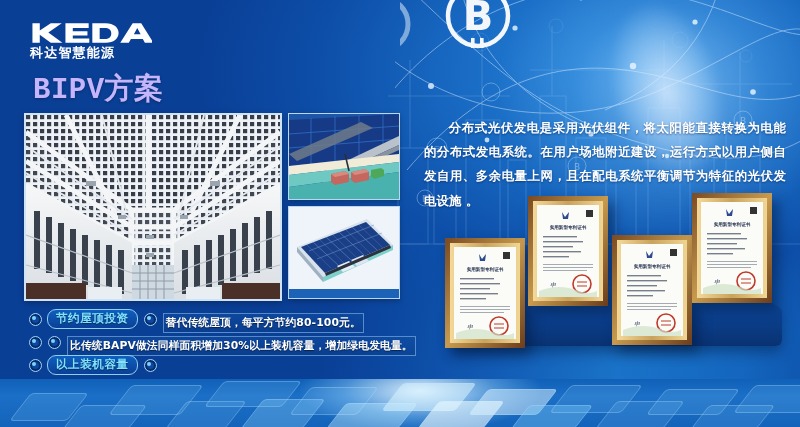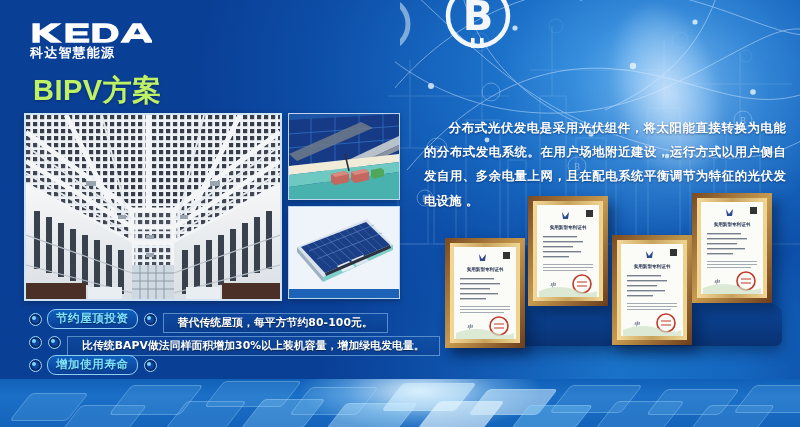--- a/index.html
+++ b/index.html
@@ -50,23 +50,23 @@
   .logo-mark{height:22px;display:block;}
   .logo-cn{
     color:#ffffff;font-size:13px;font-weight:700;letter-spacing:1.2px;
     margin-top:2px;line-height:1;white-space:nowrap;
     font-family:"DejaVu Sans","Liberation Sans",sans-serif;
   }
 
   
   .title{
     position:absolute;left:33px;top:76px;
-    color:#bef264;font-size:29px;font-weight:700;letter-spacing:.5px;line-height:1;
+    color:#c4b5fd;font-size:29px;font-weight:700;letter-spacing:.5px;line-height:1;
     text-shadow:0 1px 3px rgba(0,0,0,.30);
-    font-family:Liberation Sans, sans-serif;
+    font-family:Liberation Mono, monospace;
   }
 
   
   .photo{
     position:absolute;left:24px;top:113px;width:254px;height:184px;
     border:2px solid #cfe3f7;background:#e9eef3;overflow:hidden;
     box-shadow:0 2px 6px rgba(0,0,0,.28);
   }
   .photo svg{display:block;}
 
@@ -104,21 +104,21 @@
     margin-left:5px;padding:1px 8px 2px;border-radius:9px;
     border:1.3px solid #8fd0f2;
     background:linear-gradient(180deg,#0f5fbe 0%,#0a3f96 100%);
     color:#7fe4ff;font-size:11.5px;font-weight:700;letter-spacing:.6px;
     white-space:nowrap;line-height:1.35;
     text-shadow:0 1px 1px rgba(0,0,0,.45);
     font-family:"DejaVu Sans","Liberation Sans",sans-serif;
   }
   .dot2{margin-left:6px;}
   .desc{
-    margin-left:6px;padding:1px 14px 2px;
+    margin-left:6px;padding:1px 2px 2px;
     border:1px solid rgba(150,200,240,.55);
     background:linear-gradient(180deg,rgba(16,80,166,.42) 0%,rgba(10,58,134,.42) 100%);
     color:#ffffff;font-size:10.8px;font-weight:700;white-space:nowrap;
     line-height:1.45;letter-spacing:.1px;
     text-shadow:0 1px 1px rgba(0,0,0,.5);
     font-family:"DejaVu Sans","Liberation Sans",sans-serif;
     margin-top:8px;
   }
 
   
@@ -380,21 +380,21 @@
     </div>
 
     <div class="frow">
       <span class="dot"></span>
       <span class="dot dot2"></span>
       <span class="desc">比传统BAPV做法同样面积增加30%以上装机容量，增加绿电发电量。</span>
     </div>
 
     <div class="frow">
       <span class="dot"></span>
-      <span class="badge">增加使用寿命</span>
+      <span class="badge">以上装机容量</span>
       <span class="dot dot2"></span>
     </div>
 
   </div>
 
   <div class="cert" style="left:445px;top:238px;width:80px;height:110px;">
     <svg viewBox="0 0 80 110" width="80" height="110">
       <defs>
         <linearGradient id="g1" x1="0" y1="0" x2="1" y2="1">
           <stop offset="0" stop-color="#7a4a22"></stop>

